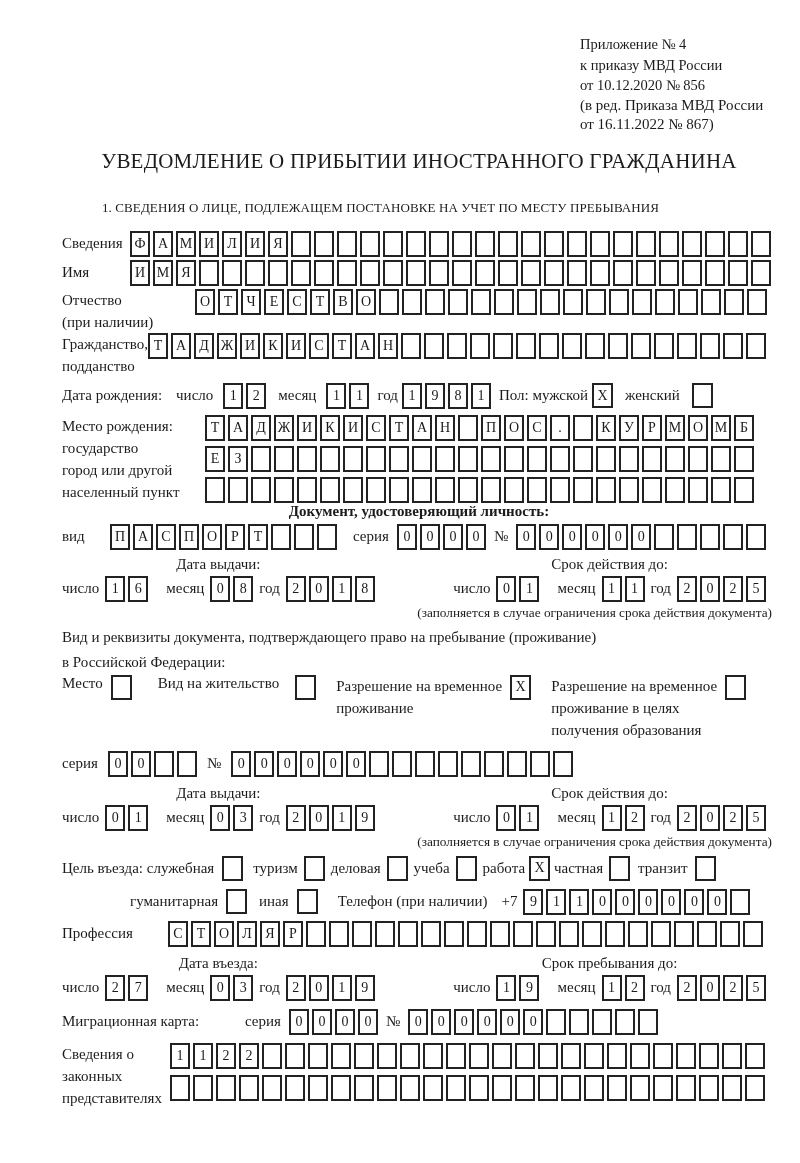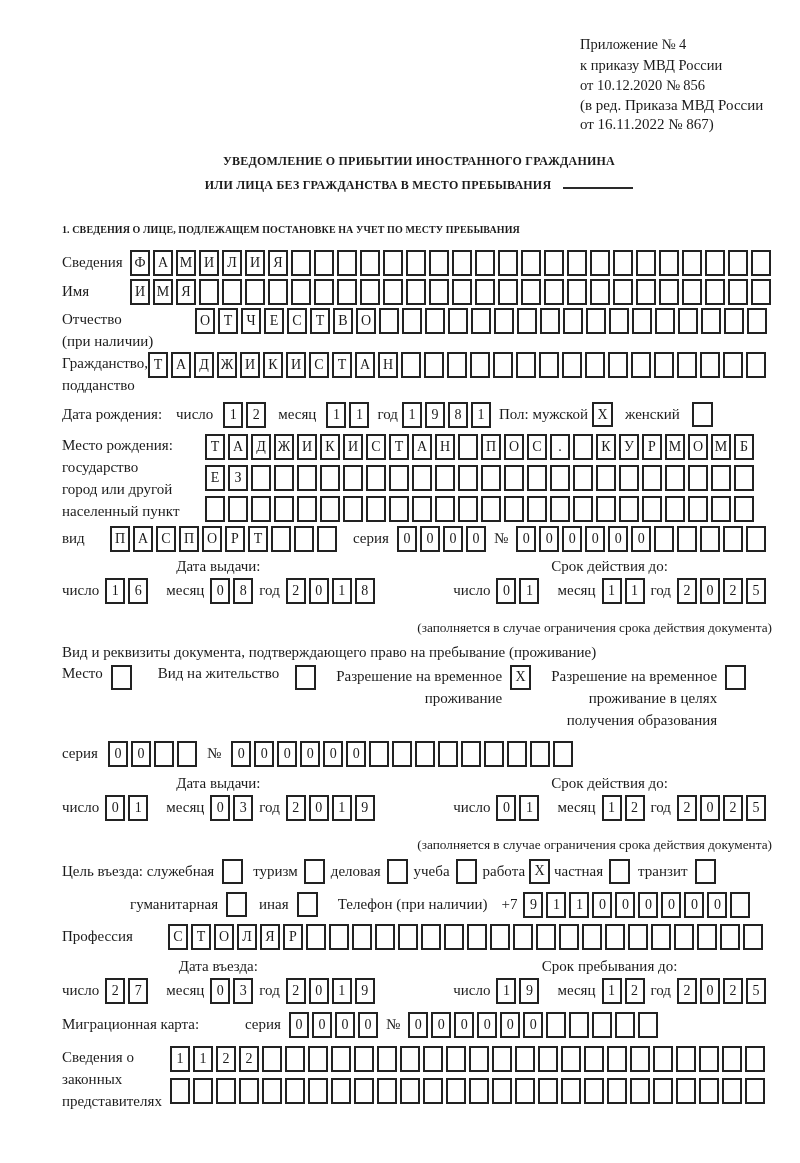--- a/index.html
+++ b/index.html
@@ -4,49 +4,49 @@
 <style>
   html,body{margin:0;padding:0;background:#ffffff;}
   body{width:800px;height:1163px;overflow:hidden;color:#1b1b1b;
        font-family:"Liberation Serif","DejaVu Serif",serif;font-size:15px;}
   .page{padding:34px 24px 0 62px;box-sizing:border-box;width:800px;height:832px;}
 
   .annex{margin-left:auto;width:196px;line-height:20.5px;font-size:14.5px;}
   .annex .amend{font-size:15px;line-height:19px;}
   .forma{text-align:right;font-weight:bold;margin-top:13px;font-size:15.5px;letter-spacing:.5px;}
 
-  .title{text-align:center;font-weight:bold;font-size:12px;line-height:24px;margin-top:15px;letter-spacing:.2px;}
+  .title{text-align:center;font-weight:normal;font-size:21px;line-height:24px;margin-top:15px;letter-spacing:.2px;}
   .title-underline{display:inline-block;width:70px;border-bottom:2px solid #2a2a2a;margin-left:12px;height:14px;}
 
-  .section-heading{font-weight:bold;font-size:10px;margin-top:27px;letter-spacing:.1px;}
+  .section-heading{font-weight:normal;font-size:13px;margin-top:27px;letter-spacing:.1px;margin-left:40px;}
 
   .row{display:flex;align-items:center;}
   .row.top{align-items:flex-start;}
   .stack{display:flex;flex-direction:column;}
   .lbl{white-space:nowrap;}
   .lbl2{line-height:22px;}
 
   .cells{display:inline-flex;gap:3px;}
   .cell{box-sizing:border-box;width:20px;height:26px;border:2px solid #222;
         display:flex;align-items:center;justify-content:center;
         font-size:14px;line-height:22px;background:#fff;flex:0 0 auto;}
   .checkbox{box-sizing:border-box;width:21px;height:25px;border:2px solid #222;
         display:inline-flex;align-items:center;justify-content:center;font-size:14px;background:#fff;flex:0 0 auto;}
 
   .center-bold{font-weight:bold;text-align:center;font-size:15px;}
 
   .dates{display:flex;justify-content:space-between;padding-right:10px;align-items:center;}
   .dgroup{display:flex;flex-direction:column;}
   .dhead{text-align:center;margin-bottom:3px;}
   .dline{display:flex;align-items:center;gap:6px;}
-  .fill-note{text-align:right;font-size:13.3px;margin-top:16px;padding-right:4px;}
+  .fill-note{text-align:right;font-size:13.3px;margin-top:3px;padding-right:4px;}
 
   .permits{gap:14px;}
   .popt{display:flex;align-items:flex-start;gap:8px;}
-  .ctext{text-align:right;line-height:22px;}
+  .ctext{text-align:left;line-height:22px;}
 
   .w48{width:48px;flex:0 0 auto;}
   .w68{width:68px;flex:0 0 auto;}
   .w86{width:86px;flex:0 0 auto;}
   .w105{width:106px;flex:0 0 auto;}
   .w133{width:133px;flex:0 0 auto;}
   .w143{width:143px;flex:0 0 auto;}
   .w108{width:108px;flex:0 0 auto;}
   .w160{width:163px;flex:0 0 auto;}
   .mt2{margin-top:0;}.mt3{margin-top:3px;}.mt4{margin-top:4px;align-items:center;}.mt5{margin-top:5px;}
@@ -64,21 +64,20 @@
     <div>Приложение № 4</div>
     <div>к приказу МВД России</div>
     <div>от 10.12.2020 № 856</div>
     <div class="amend">(в ред. Приказа МВД России</div>
     <div class="amend">от 16.11.2022 № 867)</div>
   </div>
 
 
   <div class="title">
     <div>УВЕДОМЛЕНИЕ О ПРИБЫТИИ ИНОСТРАННОГО ГРАЖДАНИНА</div>
-    <div><span>ИЛИ ЛИЦА БЕЗ ГРАЖДАНСТВА В МЕСТО ПРЕБЫВАНИЯ</span><span class="title-underline"></span></div>
   </div>
 
   <div class="section-heading">1. СВЕДЕНИЯ О ЛИЦЕ, ПОДЛЕЖАЩЕМ ПОСТАНОВКЕ НА УЧЕТ ПО МЕСТУ ПРЕБЫВАНИЯ</div>
 
   <div class="row mt15">
     <div class="lbl w68">Сведения</div>
     <div class="cells">
         <div class="cell">Ф</div>
         <div class="cell">А</div>
         <div class="cell">М</div>
@@ -321,20 +320,21 @@
           <div class="cell"></div>
           <div class="cell"></div>
           <div class="cell"></div>
           <div class="cell"></div>
           <div class="cell"></div>
           <div class="cell"></div>
         </div>
     </div>
   </div>
 
+  <div class="center-bold mt2">Документ, удостоверяющий личность:</div>
 
   <div class="row mt4">
     <span class="lbl w48">вид</span>
     <span class="cells">
         <div class="cell">П</div>
         <div class="cell">А</div>
         <div class="cell">С</div>
         <div class="cell">П</div>
         <div class="cell">О</div>
         <div class="cell">Р</div>
@@ -408,20 +408,21 @@
             <div class="cell">0</div>
             <div class="cell">2</div>
             <div class="cell">5</div>
           </span>
       </div>
     </div>
   </div>
   <div class="fill-note">(заполняется в случае ограничения срока действия документа)</div>
 
   <div class="mt8">Вид и реквизиты документа, подтверждающего право на пребывание (проживание)</div>
+  <div class="mt8">в Российской Федерации:</div>
 
   <div class="row top mt4 permits">
     <div class="popt">
       <span class="lbl">Место</span>
       <span class="checkbox"></span>
     </div>
     <div class="popt ml12">
       <span class="lbl">Вид на жительство</span>
       <span class="checkbox ml8"></span>
     </div>

